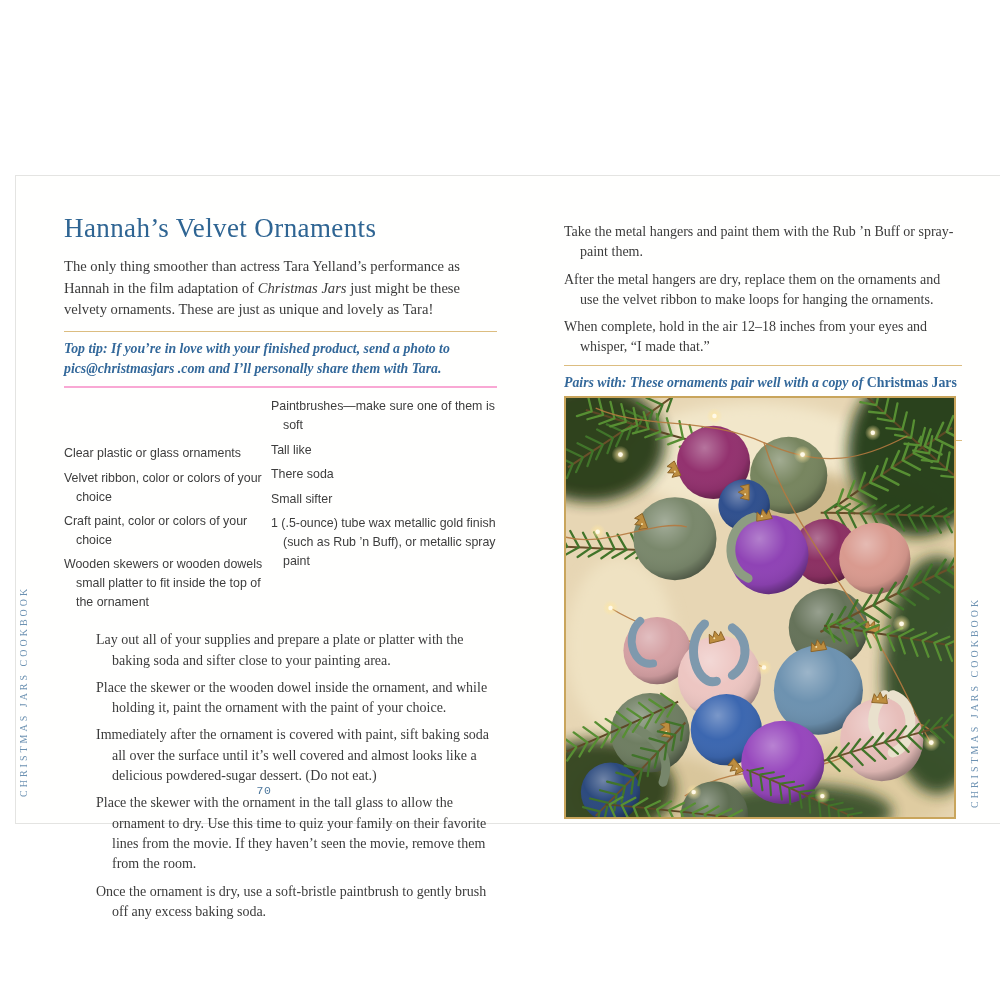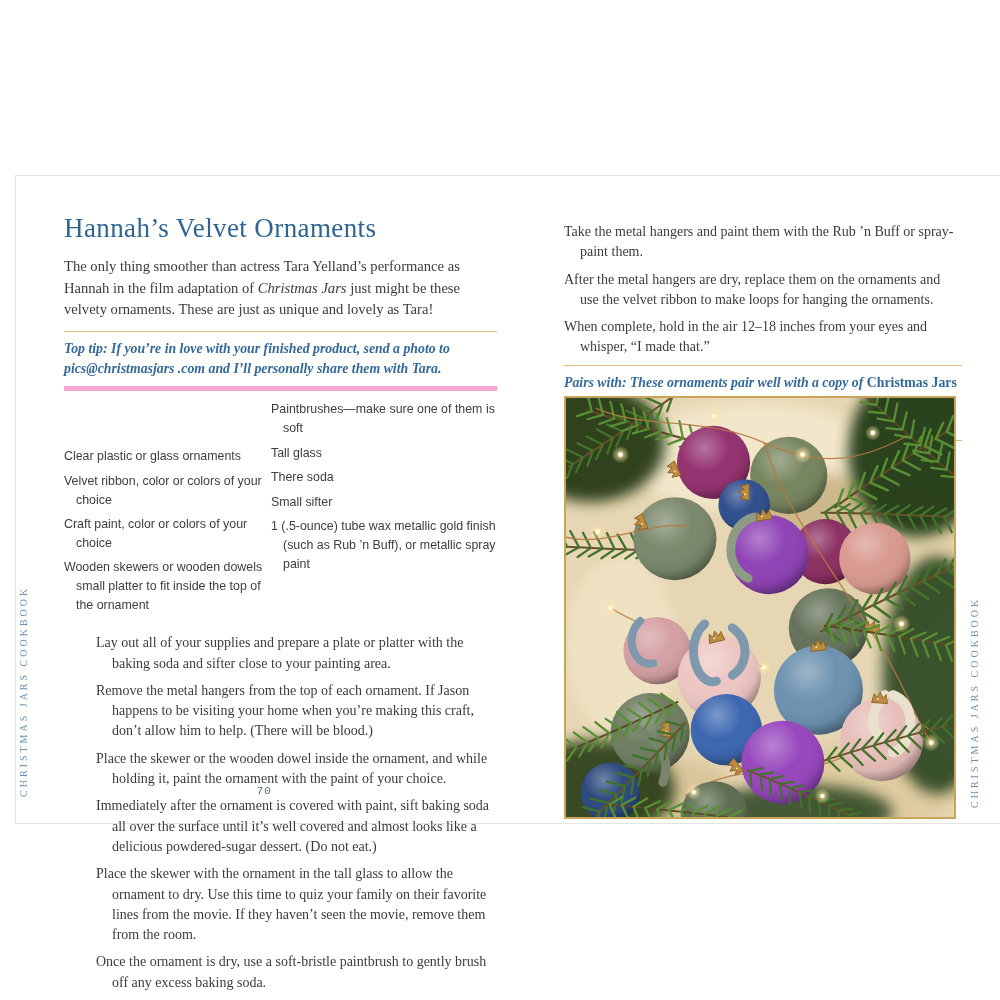--- a/index.html
+++ b/index.html
@@ -12,21 +12,21 @@
     border:1px solid #e4e4e2;background:#fffffe;
   }
   
   .col-left{position:absolute;left:48px;top:38px;width:433px;}
   .title{
     font-size:27px;color:#2f6593;font-weight:400;letter-spacing:.4px;
     margin:0 0 12px 0;line-height:1.1;
   }
   .intro{font-size:14.6px;line-height:1.5;margin:0;}
   .tipbox{
-    border-top:1px solid #dcbd80;border-bottom:5px solid #f9a8d4;
+    border-top:1px solid #dcbd80;border-bottom:2px solid #f9a8d4;
     margin-top:10px;padding:7px 0;
     font-style:italic;font-weight:bold;color:#33689a;
     font-size:13.8px;line-height:1.45;
   }
   .supplies{display:flex;margin-top:9px;font-family:"Liberation Sans", sans-serif;
     font-size:12.4px;line-height:1.5;color:#3d3d3d;}
   .supplies .c1{width:200px;margin-top:47px;}
   .supplies .c2{width:226px;margin-left:7px;}
   .supplies div.item{margin-bottom:6px;padding-left:12px;text-indent:-12px;}
   .steps{margin-top:13px;margin-left:32px;}
@@ -77,30 +77,29 @@
 
     <div class="supplies">
       <div class="c1">
         <div class="item">Clear plastic or glass ornaments</div>
         <div class="item">Velvet ribbon, color or colors of your choice</div>
         <div class="item">Craft paint, color or colors of your choice</div>
         <div class="item">Wooden skewers or wooden dowels small platter to fit inside the top of the ornament</div>
       </div>
       <div class="c2">
         <div class="item">Paintbrushes—make sure one of them is soft</div>
-        <div class="item">Tall glass</div>
+        <div class="item">Tall like</div>
         <div class="item">There soda</div>
         <div class="item">Small sifter</div>
         <div class="item">1 (.5-ounce) tube wax metallic gold finish (such as Rub ’n Buff), or metallic spray paint</div>
       </div>
     </div>
 
     <div class="steps">
       <p>Lay out all of your supplies and prepare a plate or platter with the baking soda and sifter close to your painting area.</p>
-      <p>Remove the metal hangers from the top of each ornament. If Jason happens to be visiting your home when you’re making this craft, don’t allow him to help. (There will be blood.)</p>
       <p>Place the skewer or the wooden dowel inside the ornament, and while holding it, paint the ornament with the paint of your choice.</p>
       <p>Immediately after the ornament is covered with paint, sift baking soda all over the surface until it’s well covered and almost looks like a delicious powdered-sugar dessert. (Do not eat.)</p>
       <p>Place the skewer with the ornament in the tall glass to allow the ornament to dry. Use this time to quiz your family on their favorite lines from the movie. If they haven’t seen the movie, remove them from the room.</p>
       <p>Once the ornament is dry, use a soft-bristle paintbrush to gently brush off any excess baking soda.</p>
     </div>
   </div>
 
   <div class="pagenum">70</div>
 
   <div class="col-right">

